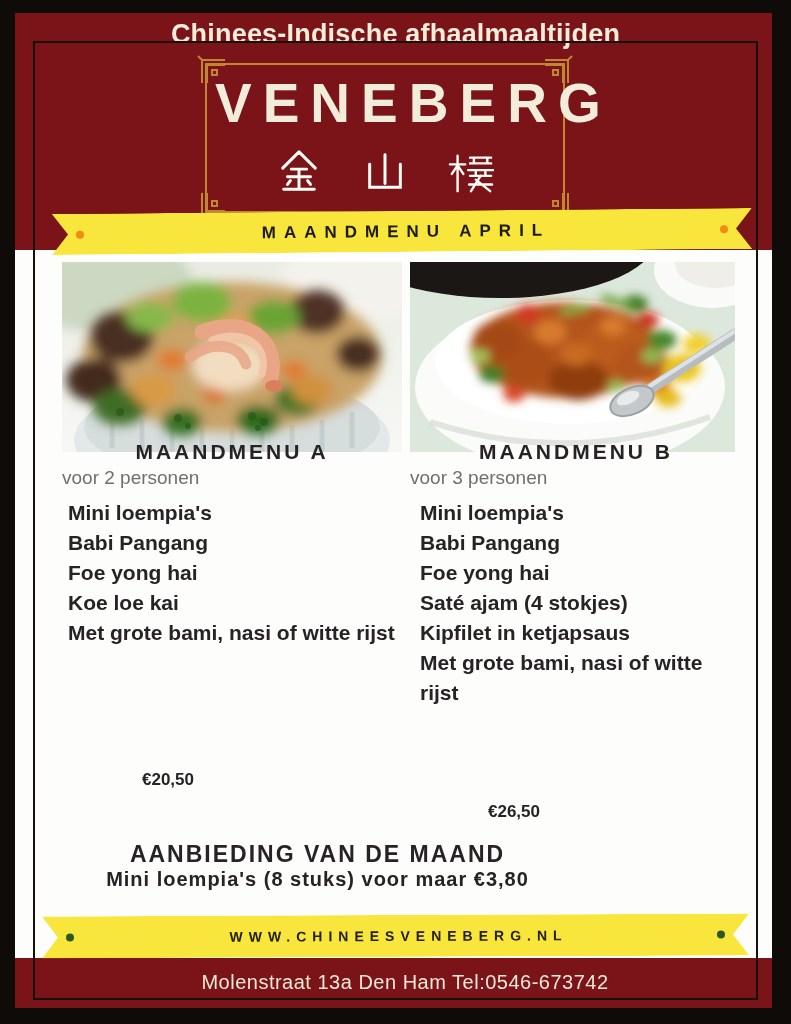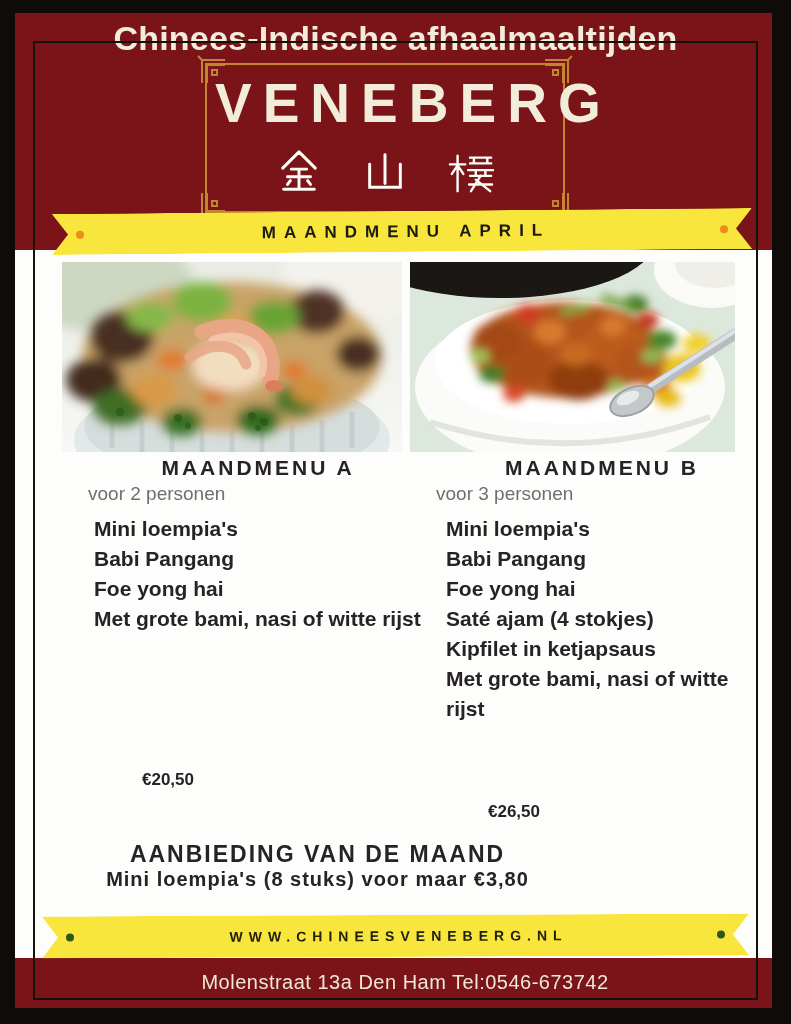--- a/index.html
+++ b/index.html
@@ -22,21 +22,21 @@
     background:#fdfdfb;
   }
   
   .inset-outline {
     position:absolute; left:33px; top:41px; width:725px; height:959px;
     border:2px solid #15100a; pointer-events:none; z-index:40;
   }
   
   .tagline {
     position:absolute; left:0; top:19px; width:791px; text-align:center;
-    font-size:34px; font-weight:800; color:var(--cream,#f2ecdb);
+    font-size:27px; font-weight:800; color:var(--cream,#f2ecdb);
     letter-spacing:0.2px; z-index:5;
   }
   .gold-frame {
     position:absolute; left:205px; top:63px; width:360px; height:150px;
     border:2px solid var(--frame-gold,#c28530); z-index:5;padding-left:15px;
   }
   .corner { position:absolute; width:30px; height:30px; z-index:6; }
   .corner svg { display:block; }
   .corner.tl { left:-10px; top:-10px; }
   .corner.tr { right:-10px; top:-10px; transform:scaleX(-1); }
@@ -70,21 +70,21 @@
   .dot-l { left:24px; top:50%; margin-top:-4px; }
   .dot-r { right:24px; top:50%; margin-top:-4px; }
   .dot-orange { background:var(--accent-orange-dot,#ef8b17); }
   .dot-green { background:var(--accent-green-dot,#2e571c); }
   
   .photo { position:absolute; top:262px; height:190px; overflow:hidden; z-index:10; }
   .photo-a { left:62px; width:340px; }
   .photo-b { left:410px; width:325px; }
   .photo svg { display:block; width:100%; height:100%; }
   
-  .menu-col { position:absolute; top:456px; z-index:10; color:#272324;margin-left:26px; }
+  .menu-col { position:absolute; top:440px; z-index:10; color:#272324; }
   .menu-col-a { left:62px; width:340px; }
   .menu-col-b { left:410px; width:332px; }
   .menu-title { text-align:center; font-size:21px; font-weight:800; letter-spacing:3px; }
   .menu-sub { text-align:left; font-size:19px; font-weight:400; color:#6f6f6f; margin-top:3px; }
   .menu-items { margin-top:9px; font-size:21px; font-weight:700; line-height:30px; }
   .menu-col-a .menu-items { padding-left:6px; }
   .menu-col-b .menu-items { padding-left:10px; }
   .price { position:absolute; top:770px; font-size:17px; font-weight:700; color:#272324; z-index:10; }
   .price-a { left:142px; }
   .price-b { left:488px;margin-top:32px; }
@@ -280,20 +280,21 @@
     </svg>
   </div>
 
   <div class="menu-col menu-col-a">
     <div class="menu-title">MAANDMENU A</div>
     <div class="menu-sub">voor 2 personen</div>
     <div class="menu-items">
       <div class="menu-item">Mini loempia's</div>
       <div class="menu-item">Babi Pangang</div>
       <div class="menu-item">Foe yong hai</div>
+      <div class="menu-item">Koe loe kai</div>
       <div class="menu-item">Met grote bami, nasi of witte rijst</div>
     </div>
   </div>
 
   <div class="menu-col menu-col-b">
     <div class="menu-title">MAANDMENU B</div>
     <div class="menu-sub">voor 3 personen</div>
     <div class="menu-items">
       <div class="menu-item">Mini loempia's</div>
       <div class="menu-item">Babi Pangang</div>

